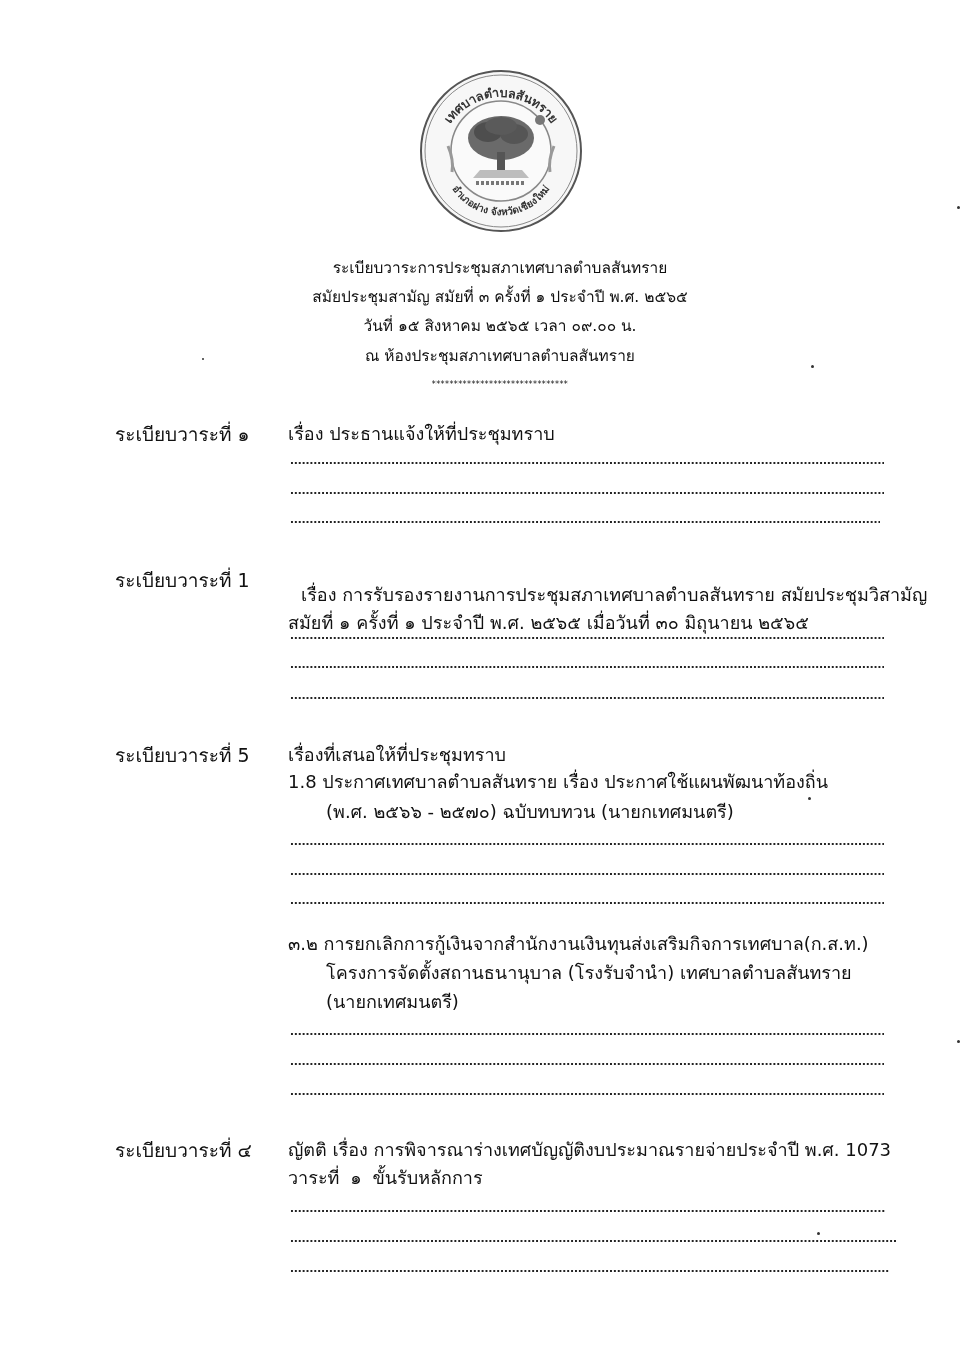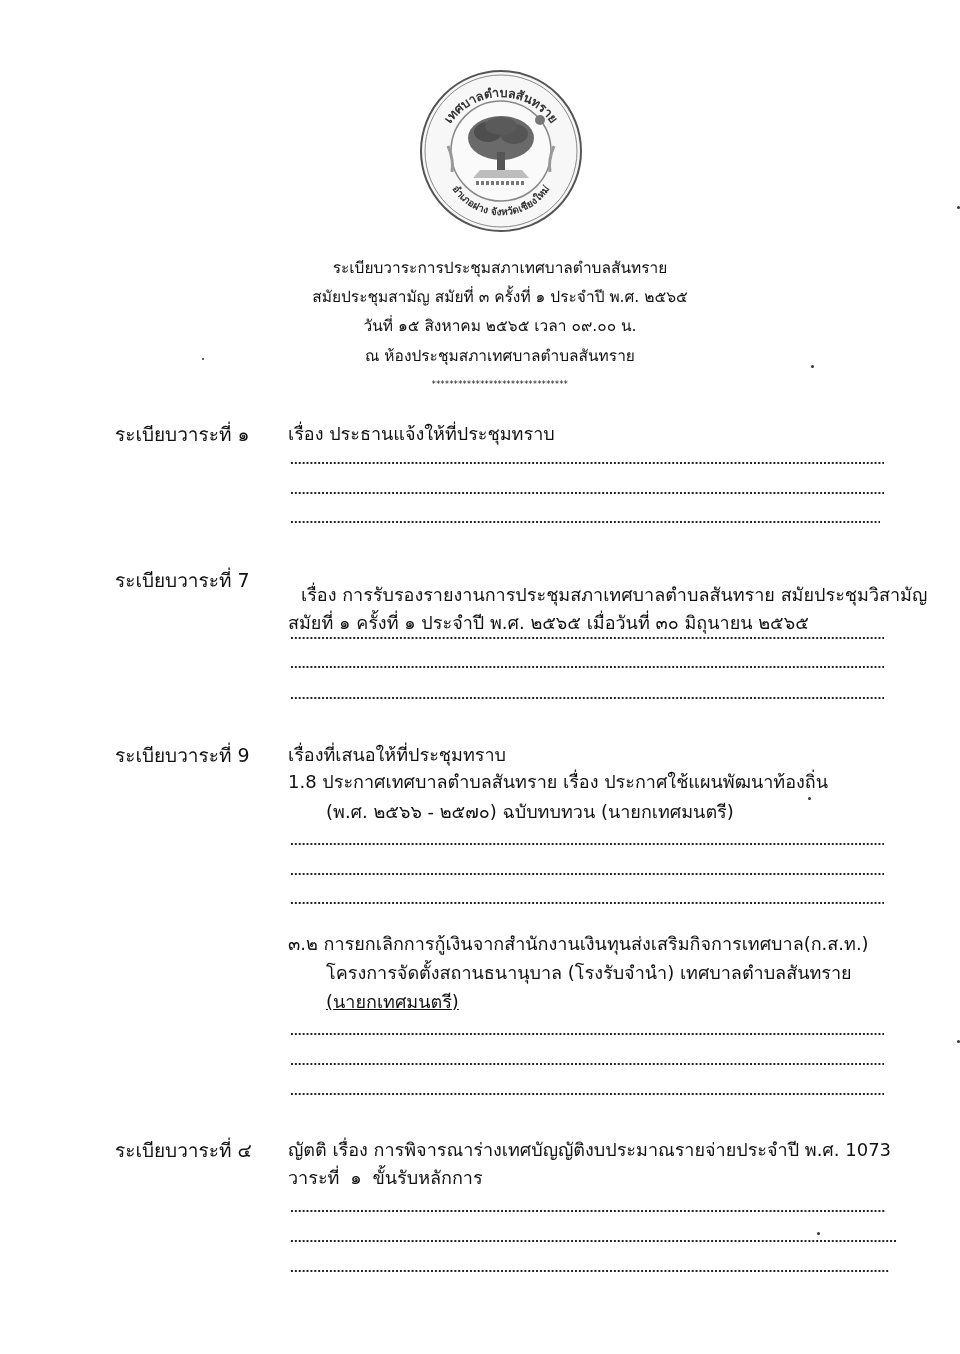--- a/index.html
+++ b/index.html
@@ -76,38 +76,38 @@
 <div class="abs title-line" style="top:316px;">วันที่  ๑๕  สิงหาคม  ๒๕๖๕  เวลา  ๐๙.๐๐  น.</div>
 <div class="abs title-line" style="top:346px;">ณ ห้องประชุมสภาเทศบาลตำบลสันทราย</div>
 <div class="abs stars" style="top:380px;">*******************************</div>
 
 <div class="abs label" style="top:424px;">ระเบียบวาระที่  ๑</div>
 <div class="abs text" style="top:424px;">เรื่อง ประธานแจ้งให้ที่ประชุมทราบ</div>
 <div class="abs dots" style="top:462px; width:594px;"></div>
 <div class="abs dots" style="top:492px; width:594px;"></div>
 <div class="abs dots" style="top:521px; width:590px;"></div>
 
-<div class="abs label" style="top:570px;">ระเบียบวาระที่  7</div>
+<div class="abs label" style="top:570px;">ระเบียบวาระที่  1</div>
 <div class="abs text" style="top:585px;margin-left:13px;">เรื่อง การรับรองรายงานการประชุมสภาเทศบาลตำบลสันทราย  สมัยประชุมวิสามัญ</div>
 <div class="abs text" style="top:597px;margin-top:16px;">สมัยที่ ๑ ครั้งที่ ๑ ประจำปี พ.ศ. ๒๕๖๕  เมื่อวันที่  ๓๐  มิถุนายน  ๒๕๖๕</div>
 <div class="abs dots" style="top:637px; width:594px;"></div>
 <div class="abs dots" style="top:666px; width:594px;"></div>
 <div class="abs dots" style="top:697px; width:594px;"></div>
 
-<div class="abs label" style="top:745px;">ระเบียบวาระที่  9</div>
+<div class="abs label" style="top:745px;">ระเบียบวาระที่  5</div>
 <div class="abs text" style="top:745px;">เรื่องที่เสนอให้ที่ประชุมทราบ</div>
 <div class="abs text" style="top:772px;">1.8 ประกาศเทศบาลตำบลสันทราย เรื่อง ประกาศใช้แผนพัฒนาท้องถิ่น</div>
 <div class="abs text indent" style="top:802px;">(พ.ศ. ๒๕๖๖ - ๒๕๗๐) ฉบับทบทวน (นายกเทศมนตรี)</div>
 <div class="abs dots" style="top:843px; width:594px;"></div>
 <div class="abs dots" style="top:873px; width:594px;"></div>
 <div class="abs dots" style="top:902px; width:594px;"></div>
 
 <div class="abs text" style="top:934px;">๓.๒ การยกเลิกการกู้เงินจากสำนักงานเงินทุนส่งเสริมกิจการเทศบาล(ก.ส.ท.)</div>
 <div class="abs text indent" style="top:963px;">โครงการจัดตั้งสถานธนานุบาล (โรงรับจำนำ) เทศบาลตำบลสันทราย</div>
-<div class="abs text indent" style="top:992px;text-decoration:underline;">(นายกเทศมนตรี)</div>
+<div class="abs text indent" style="top:992px;">(นายกเทศมนตรี)</div>
 <div class="abs dots" style="top:1033px; width:594px;"></div>
 <div class="abs dots" style="top:1063px; width:594px;"></div>
 <div class="abs dots" style="top:1093px; width:594px;"></div>
 
 <div class="abs label" style="top:1140px;">ระเบียบวาระที่  ๔</div>
 <div class="abs text" style="top:1140px;">ญัตติ เรื่อง การพิจารณาร่างเทศบัญญัติงบประมาณรายจ่ายประจำปี พ.ศ. 1073</div>
 <div class="abs text" style="top:1169px;font-family:Liberation Mono, monospace;">วาระที่ ๑ ขั้นรับหลักการ</div>
 <div class="abs dots" style="top:1210px; width:596px;"></div>
 <div class="abs dots" style="top:1240px; width:606px;"></div>
 <div class="abs dots" style="top:1270px; width:600px;"></div>

